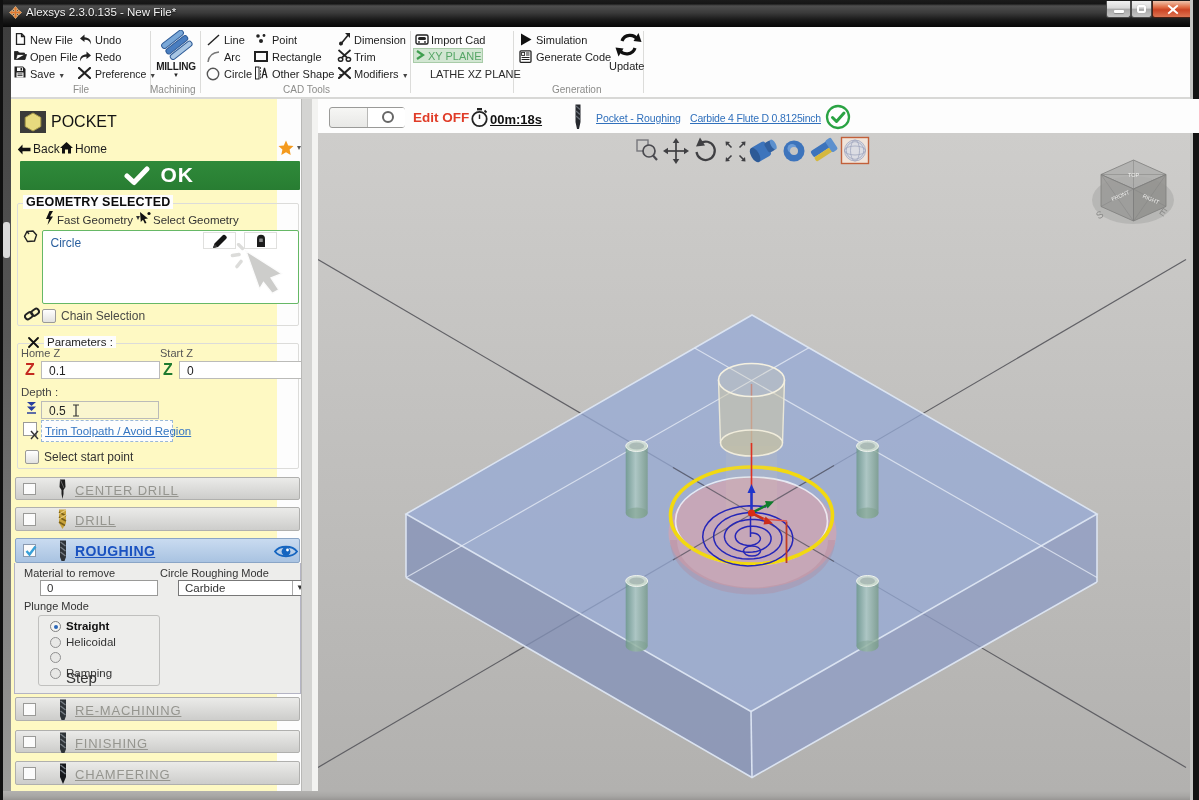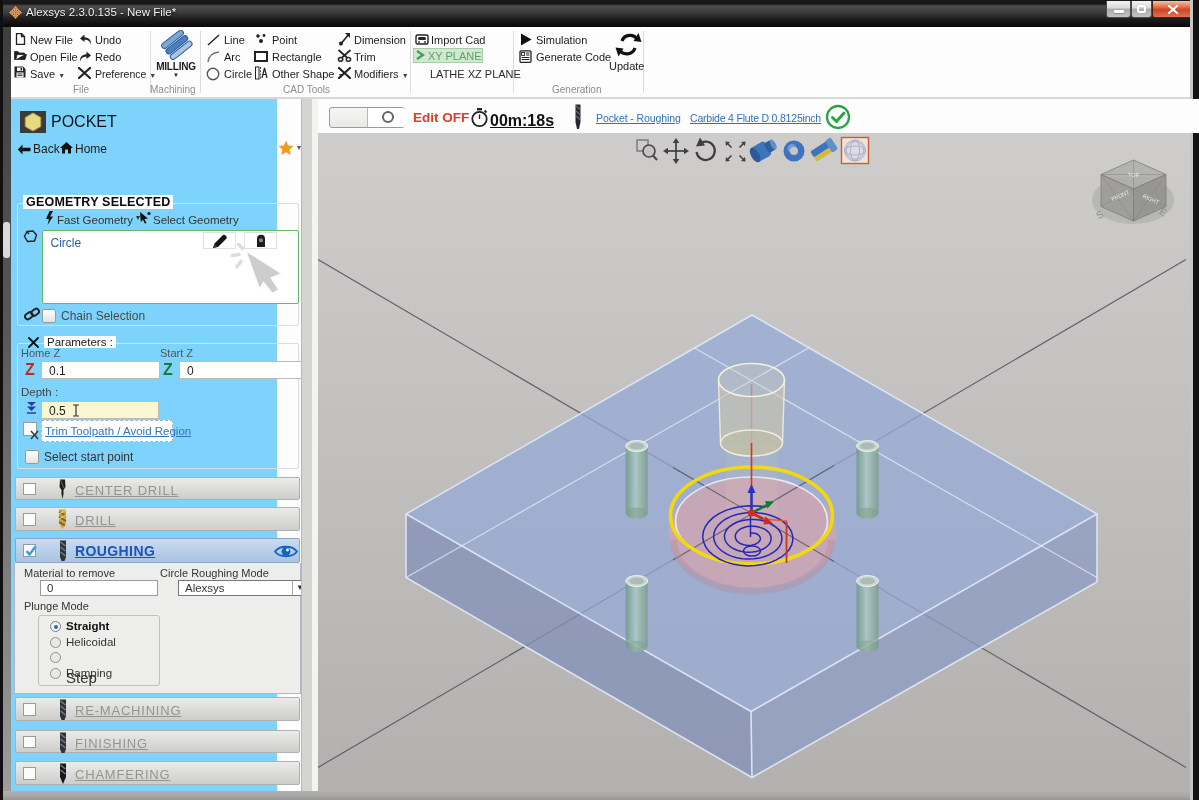--- a/index.html
+++ b/index.html
@@ -166,41 +166,47 @@
   <div class="lbl" style="left:598px;top:33px;">Update</div>
 </div>
 
 <div class="abs" style="left:0;top:0;width:3px;height:800px;background:#101010;"></div>
 <div class="abs" style="left:3px;top:27px;width:8px;height:773px;background:linear-gradient(180deg,#3e3e3e 0%,#585858 40%,#7c7c7c 70%,#9e9e9c 100%);"></div>
 <div class="abs" style="left:3px;top:222px;width:7px;height:36px;background:#dadada;border-radius:3px;"></div>
 <div class="abs" style="left:1190px;top:0;width:3px;height:800px;background:#c4c4c2;"></div>
 <div class="abs" style="left:1193px;top:0;width:6px;height:800px;background:#131313;"></div>
 <div class="abs" style="left:3px;top:791px;width:1187px;height:9px;background:linear-gradient(180deg,#b2b1af 0%,#a8a7a5 55%,#989694 100%);"></div>
 
-<div class="abs" id="panel" style="left:11px;top:99px;width:266px;height:692px;background:#7dd3fc;font-size:12px;color:#222;">
+<div class="abs" id="panel" style="left:11px;top:99px;width:266px;height:692px;background:#fef9c3;font-size:12px;color:#222;">
 
   <div class="abs" style="left:9px;top:12px;width:26px;height:22px;background:#3b3b39;">
     <svg class="abs" style="left:3px;top:1px" width="20" height="20" viewBox="0 0 20 20">
         <polygon points="10,1 17.8,5.5 17.8,14.5 10,19 2.2,14.5 2.2,5.5" fill="#e7da7e" stroke="#a89a48" stroke-width="1"></polygon>
       </svg>
   </div>
   <div class="lbl" style="left:40px;top:14px;font-size:16px;color:#141414;">POCKET</div>
   <svg class="abs" style="left:6px;top:45px" width="14" height="11" viewBox="0 0 14 11">
       <path d="M5.5 0.5 L0.8 5.5 L5.5 10.5 L5.5 7.3 L13.5 7.3 L13.5 3.7 L5.5 3.7 Z" fill="#111"></path>
     </svg>
   <div class="lbl" style="left:22px;top:43px;color:#1c1c1c;">Back</div>
   <svg class="abs" style="left:49px;top:43px" width="13" height="12" viewBox="0 0 13 12">
       <path d="M6.5 0 L13 6 L11 6 L11 11.5 L8 11.5 L8 7.5 L5 7.5 L5 11.5 L2 11.5 L2 6 L0 6 Z" fill="#111"></path>
     </svg>
   <div class="lbl" style="left:64px;top:43px;color:#1c1c1c;">Home</div>
   <svg class="abs" style="left:267px;top:41px" width="16" height="16" viewBox="0 0 16 16">
       <polygon points="8,0.5 10.2,5.4 15.5,6 11.6,9.6 12.7,14.9 8,12.2 3.3,14.9 4.4,9.6 0.5,6 5.8,5.4" fill="#f49a1e"></polygon>
     </svg>
   <div class="lbl" style="left:286px;top:44px;font-size:8px;color:#555;">▾</div>
 
+  <div class="abs" style="left:8.5px;top:62px;width:280.5px;height:29px;background:linear-gradient(180deg,#2f8a3a,#287d32);border-radius:1px;">
+    <svg class="abs" style="left:104px;top:5px" width="26" height="20" viewBox="0 0 26 20">
+        <path d="M3 10 L10 16.5 L23 3" fill="none" stroke="#fff" stroke-width="5" stroke-linecap="round" stroke-linejoin="round"></path>
+      </svg>
+    <div class="lbl" style="left:141px;top:1.5px;font-size:21px;font-weight:bold;color:#fff;letter-spacing:1px;">OK</div>
+  </div>
 
   <div class="abs" style="left:6px;top:104px;width:282px;height:123px;border:1px solid #dcdcda;border-radius:2px;"></div>
   <div class="lbl" style="left:12px;top:96px;font-size:12.5px;font-weight:bold;color:#0a0a0a;background:#fdfdfd;padding:0 3px;letter-spacing:0.2px;">GEOMETRY SELECTED</div>
   <svg class="abs" style="left:34px;top:112px" width="9" height="14" viewBox="0 0 9 14">
       <path d="M4.5 0 L1 8 L4 8 L2.5 14 L8 5.5 L5 5.5 L8 0 Z" fill="#111"></path>
     </svg>
   <div class="lbl" style="left:46px;top:115px;font-size:11.5px;color:#333;">Fast Geometry</div>
   <div class="lbl" style="left:125px;top:114px;font-size:8px;color:#333;">▾</div>
   <svg class="abs" style="left:127px;top:112px" width="13" height="13" viewBox="0 0 13 13">
       <path d="M2 1 L10 7.5 L6.5 8 L8.5 12 L6.8 12.6 L5 8.8 L2.8 11 Z" fill="#111"></path>
@@ -310,21 +316,21 @@
         <circle cx="13.5" cy="7" r="1.4" fill="#fff"></circle>
       </svg>
   </div>
   <div class="abs" style="left:3px;top:464px;width:287px;height:131px;background:#ededeb;border:1px solid #b4b4c4;border-top:none;font-size:11px;color:#333;">
     <div class="lbl" style="left:9px;top:4px;">Material to remove</div>
     <div class="lbl" style="left:145px;top:4px;">Circle Roughing Mode</div>
     <div class="abs" style="left:25px;top:17px;width:118px;height:16px;border:1px solid #9a9a98;background:#fff;">
         <div class="lbl" style="left:6px;top:1px;font-size:11.5px;">0</div>
       </div>
     <div class="abs" style="left:163px;top:17px;width:130px;height:16px;border:1px solid #777;background:#fff;">
-      <div class="lbl" style="left:6px;top:1px;font-size:11.5px;">Alexsys</div>
+      <div class="lbl" style="left:6px;top:1px;font-size:11.5px;">Carbide</div>
       <div class="abs" style="right:0;top:0;width:15px;height:14px;border-left:1px solid #aaa;">
           <div class="lbl" style="left:3px;top:2px;font-size:8px;color:#333;">▼</div>
         </div>
     </div>
     <div class="lbl" style="left:9px;top:37px;">Plunge Mode</div>
     <div class="abs" style="left:23px;top:52px;width:122px;height:71px;border:1px solid #c0c0be;border-radius:3px;">
       <div class="abs" style="left:11px;top:5px;width:11px;height:11px;border:1px solid #808080;border-radius:50%;background:#f4f4f2;">
           <div class="abs" style="left:2.5px;top:2.5px;width:4px;height:4px;border-radius:50%;background:#2a66b8;"></div>
         </div>
       <div class="lbl" style="left:27px;top:4px;font-size:11.5px;color:#111;font-weight:bold;">Straight</div>
@@ -371,21 +377,21 @@
     <div class="abs" style="left:38px;top:0;width:37px;height:19px;background:#fff;border-radius:0 2px 2px 0;"></div>
     <div class="abs" style="left:52px;top:3px;width:12px;height:12px;border:2px solid #666;border-radius:50%;background:#fff;"></div>
   </div>
   <div class="lbl" style="left:84px;top:11px;font-size:13.5px;font-weight:bold;color:#e03c28;">Edit OFF</div>
   <svg class="abs" style="left:140px;top:8px" width="20" height="21" viewBox="0 0 20 21">
     <rect x="8" y="1" width="5" height="2.4" fill="#222"></rect>
     <line x1="15.5" y1="3.5" x2="17.5" y2="5.5" stroke="#222" stroke-width="1.8"></line>
     <circle cx="10.5" cy="12" r="7.2" fill="none" stroke="#222" stroke-width="1.8"></circle>
     <line x1="10.5" y1="12" x2="10.5" y2="7.5" stroke="#222" stroke-width="1.4"></line>
   </svg>
-  <div class="lbl" style="left:161px;top:12.5px;font-size:16px;font-weight:bold;color:#111;text-decoration:underline;">00m:18s</div>
+  <div class="lbl" style="left:161px;top:12.5px;font-size:13px;font-weight:bold;color:#111;text-decoration:underline;">00m:18s</div>
   <svg class="abs" style="left:243px;top:5px" width="12" height="26" viewBox="0 0 12 26">
       <path d="M3.5 0.5 H8.5 L8.5 18 L7 25 H5 L3.5 18 Z" fill="#26292e"></path>
       <path d="M4 2 L8 5.5 M4 7 L8 10.5 M4 12 L8 15.5" stroke="#6a7078" stroke-width="1.2"></path>
     </svg>
   <div class="lbl" style="left:267px;top:12.5px;font-size:10.5px;letter-spacing:-0.1px;color:#3070bc;text-decoration:underline;">Pocket - Roughing</div>
   <div class="lbl" style="left:361px;top:12.5px;font-size:10.5px;letter-spacing:-0.2px;color:#3070bc;text-decoration:underline;">Carbide 4 Flute D 0.8125inch</div>
   <svg class="abs" style="left:496px;top:5px" width="26" height="26" viewBox="0 0 26 26">
     <circle cx="13" cy="13" r="11" fill="#fff" stroke="#2aa343" stroke-width="2.3"></circle>
     <path d="M7.5 13.5 L11.5 17.5 L19 9" fill="none" stroke="#2aa343" stroke-width="3" stroke-linecap="round" stroke-linejoin="round"></path>
   </svg>

